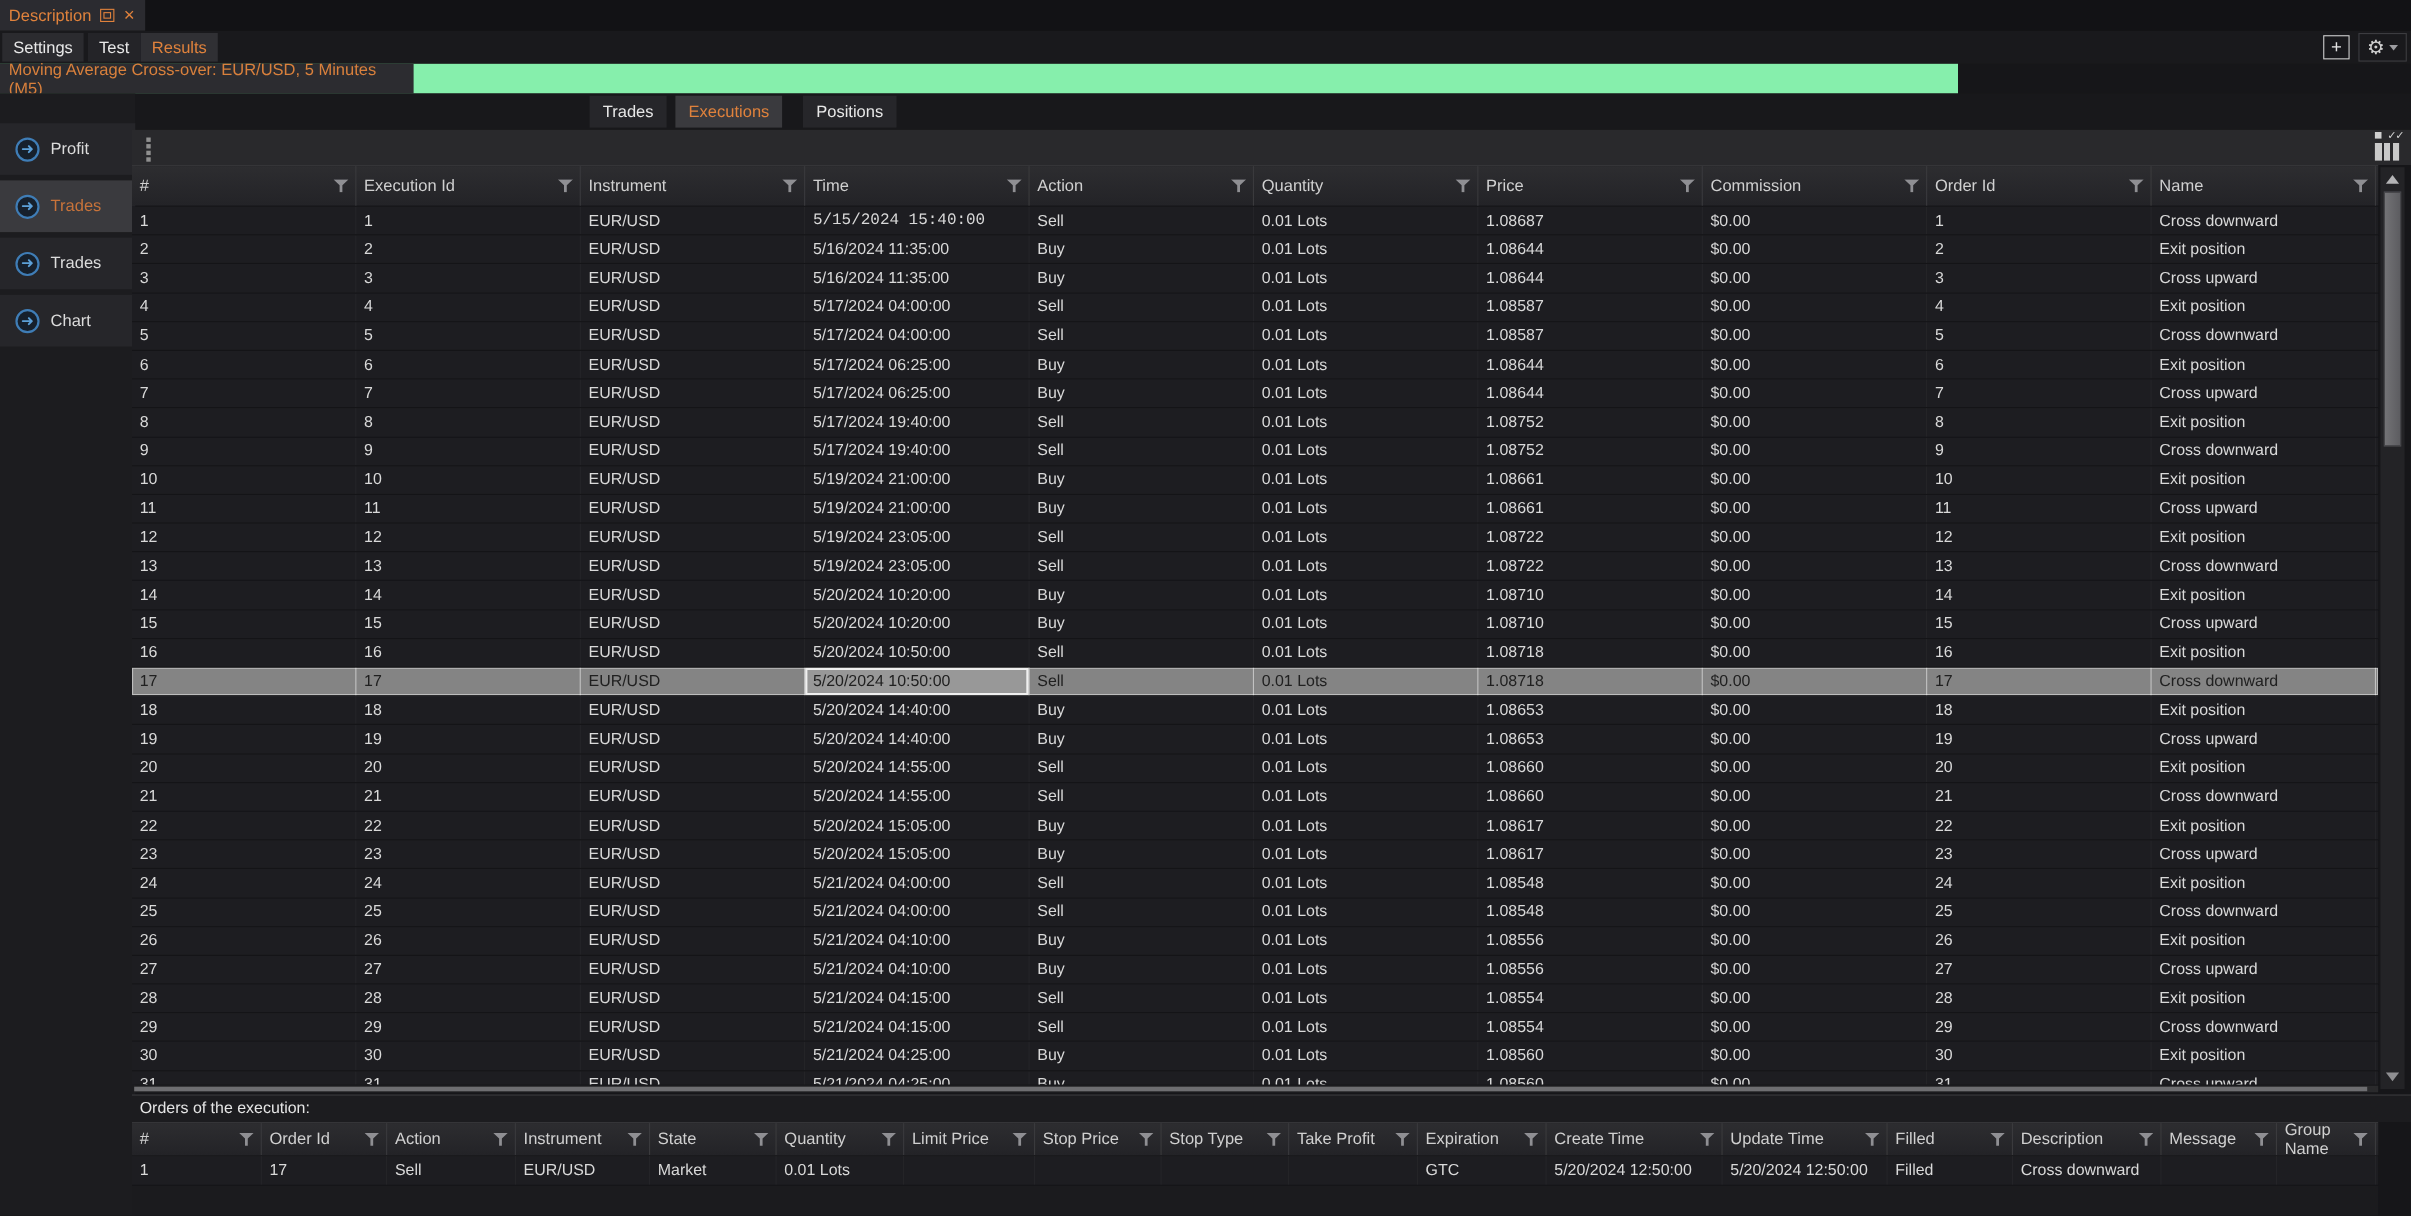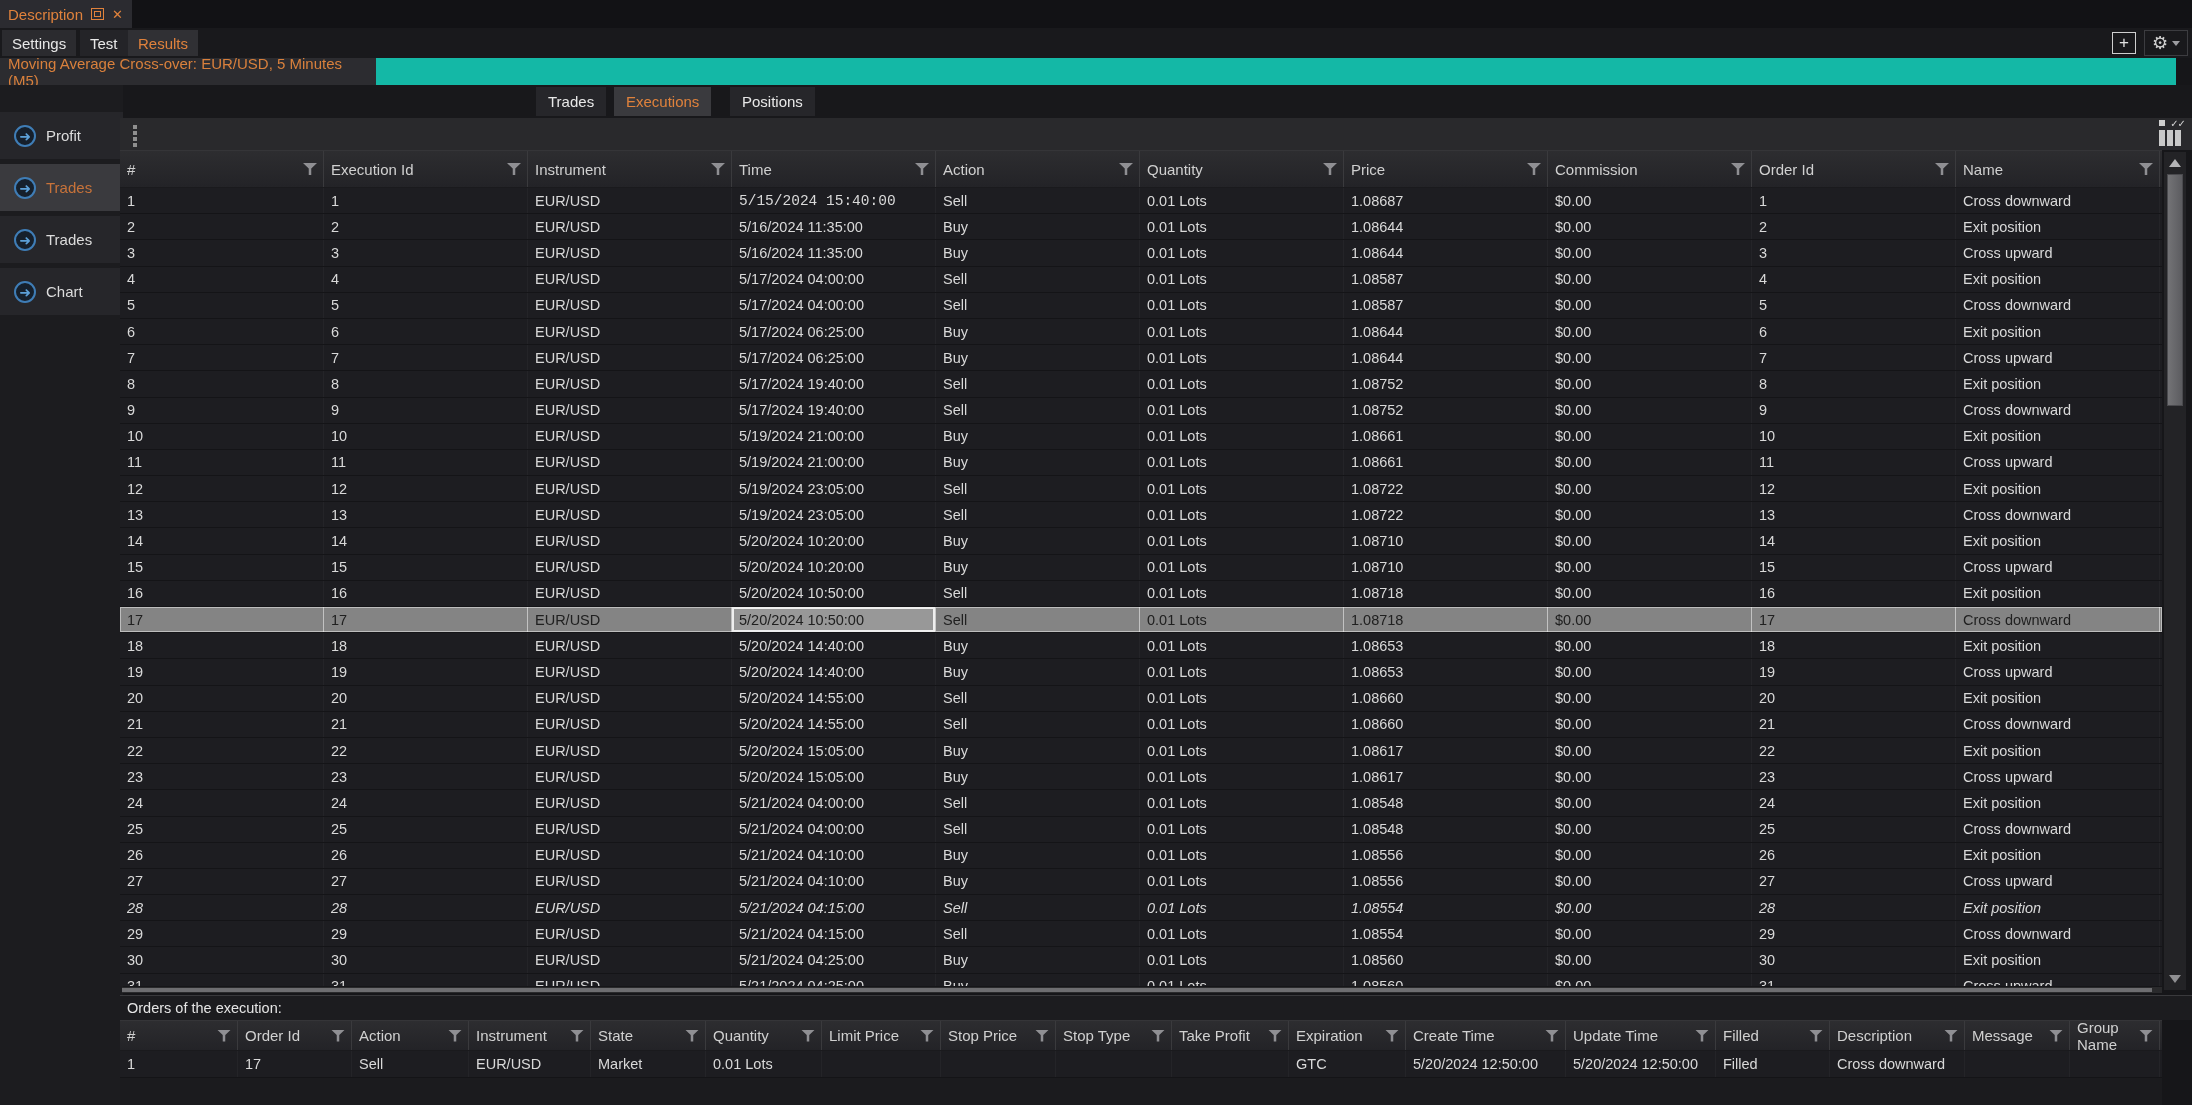--- a/index.html
+++ b/index.html
@@ -26,21 +26,21 @@
   #menu-results { left:128px; background:#303034; color:#e0823c; }
   #add-btn { left:2112px; top:32px; width:24px; height:22px; border:1px solid #cfcfcf;
     color:#e3e3e3; font-size:17px; display:flex; align-items:center; justify-content:center; }
   #gear-btn { left:2144px; top:30px; width:44px; height:26px; border:1px solid #3c3c40;
     display:flex; align-items:center; justify-content:center; gap:4px; color:#cfcfcf; }
   #gear-btn .gear { font-size:18px; line-height:1; }
   .caret-down { width:0; height:0; border-left:4px solid transparent; border-right:4px solid transparent;
     border-top:5px solid #9d9da1; display:inline-block; }
 
   
-  #strategybar { left:0; top:58px; width:2176px; height:27px; background:#14b8a6; }
+  #strategybar { left:0; top:58px; width:1780px; height:27px; background:#86efac; }
   #strategy-pill { left:0; top:0; width:376px; height:27px; background:#2c2c30;
     display:flex; align-items:center; padding-left:8px; color:#d9803c; font-size:15px; }
 
   
   #viewtabs { left:0; top:85px; width:2192px; height:33px; background:#18181b; }
   .vtab { position:absolute; top:2px; height:29px; display:flex; align-items:center;
     padding:0 12px; background:#26262a; color:#e8e8e8; font-size:15px; }
   #vtab-trades { left:536px; }
   #vtab-executions { left:614px; background:#3a3a3e; color:#e0823c; }
   #vtab-positions { left:730px; }
@@ -516,21 +516,21 @@
       <div class="gcell" style="width: 204px;">27</div>
       <div class="gcell" style="width: 204px;">EUR/USD</div>
       <div class="gcell" style="width: 204px;">5/21/2024 04:10:00</div>
       <div class="gcell" style="width: 204px;">Buy</div>
       <div class="gcell" style="width: 204px;">0.01 Lots</div>
       <div class="gcell" style="width: 204px;">1.08556</div>
       <div class="gcell" style="width: 204px;">$0.00</div>
       <div class="gcell" style="width: 204px;">27</div>
       <div class="gcell" style="width: 204px;">Cross upward</div>
     </div>
-    <div class="grow" style="height: 26.2px; font-style: italic;">
+    <div class="grow" style="height: 26.2px;">
       <div class="gcell" style="width: 204px;">28</div>
       <div class="gcell" style="width: 204px;">28</div>
       <div class="gcell" style="width: 204px;">EUR/USD</div>
       <div class="gcell" style="width: 204px;">5/21/2024 04:15:00</div>
       <div class="gcell" style="width: 204px;">Sell</div>
       <div class="gcell" style="width: 204px;">0.01 Lots</div>
       <div class="gcell" style="width: 204px;">1.08554</div>
       <div class="gcell" style="width: 204px;">$0.00</div>
       <div class="gcell" style="width: 204px;">28</div>
       <div class="gcell" style="width: 204px;">Exit position</div>

